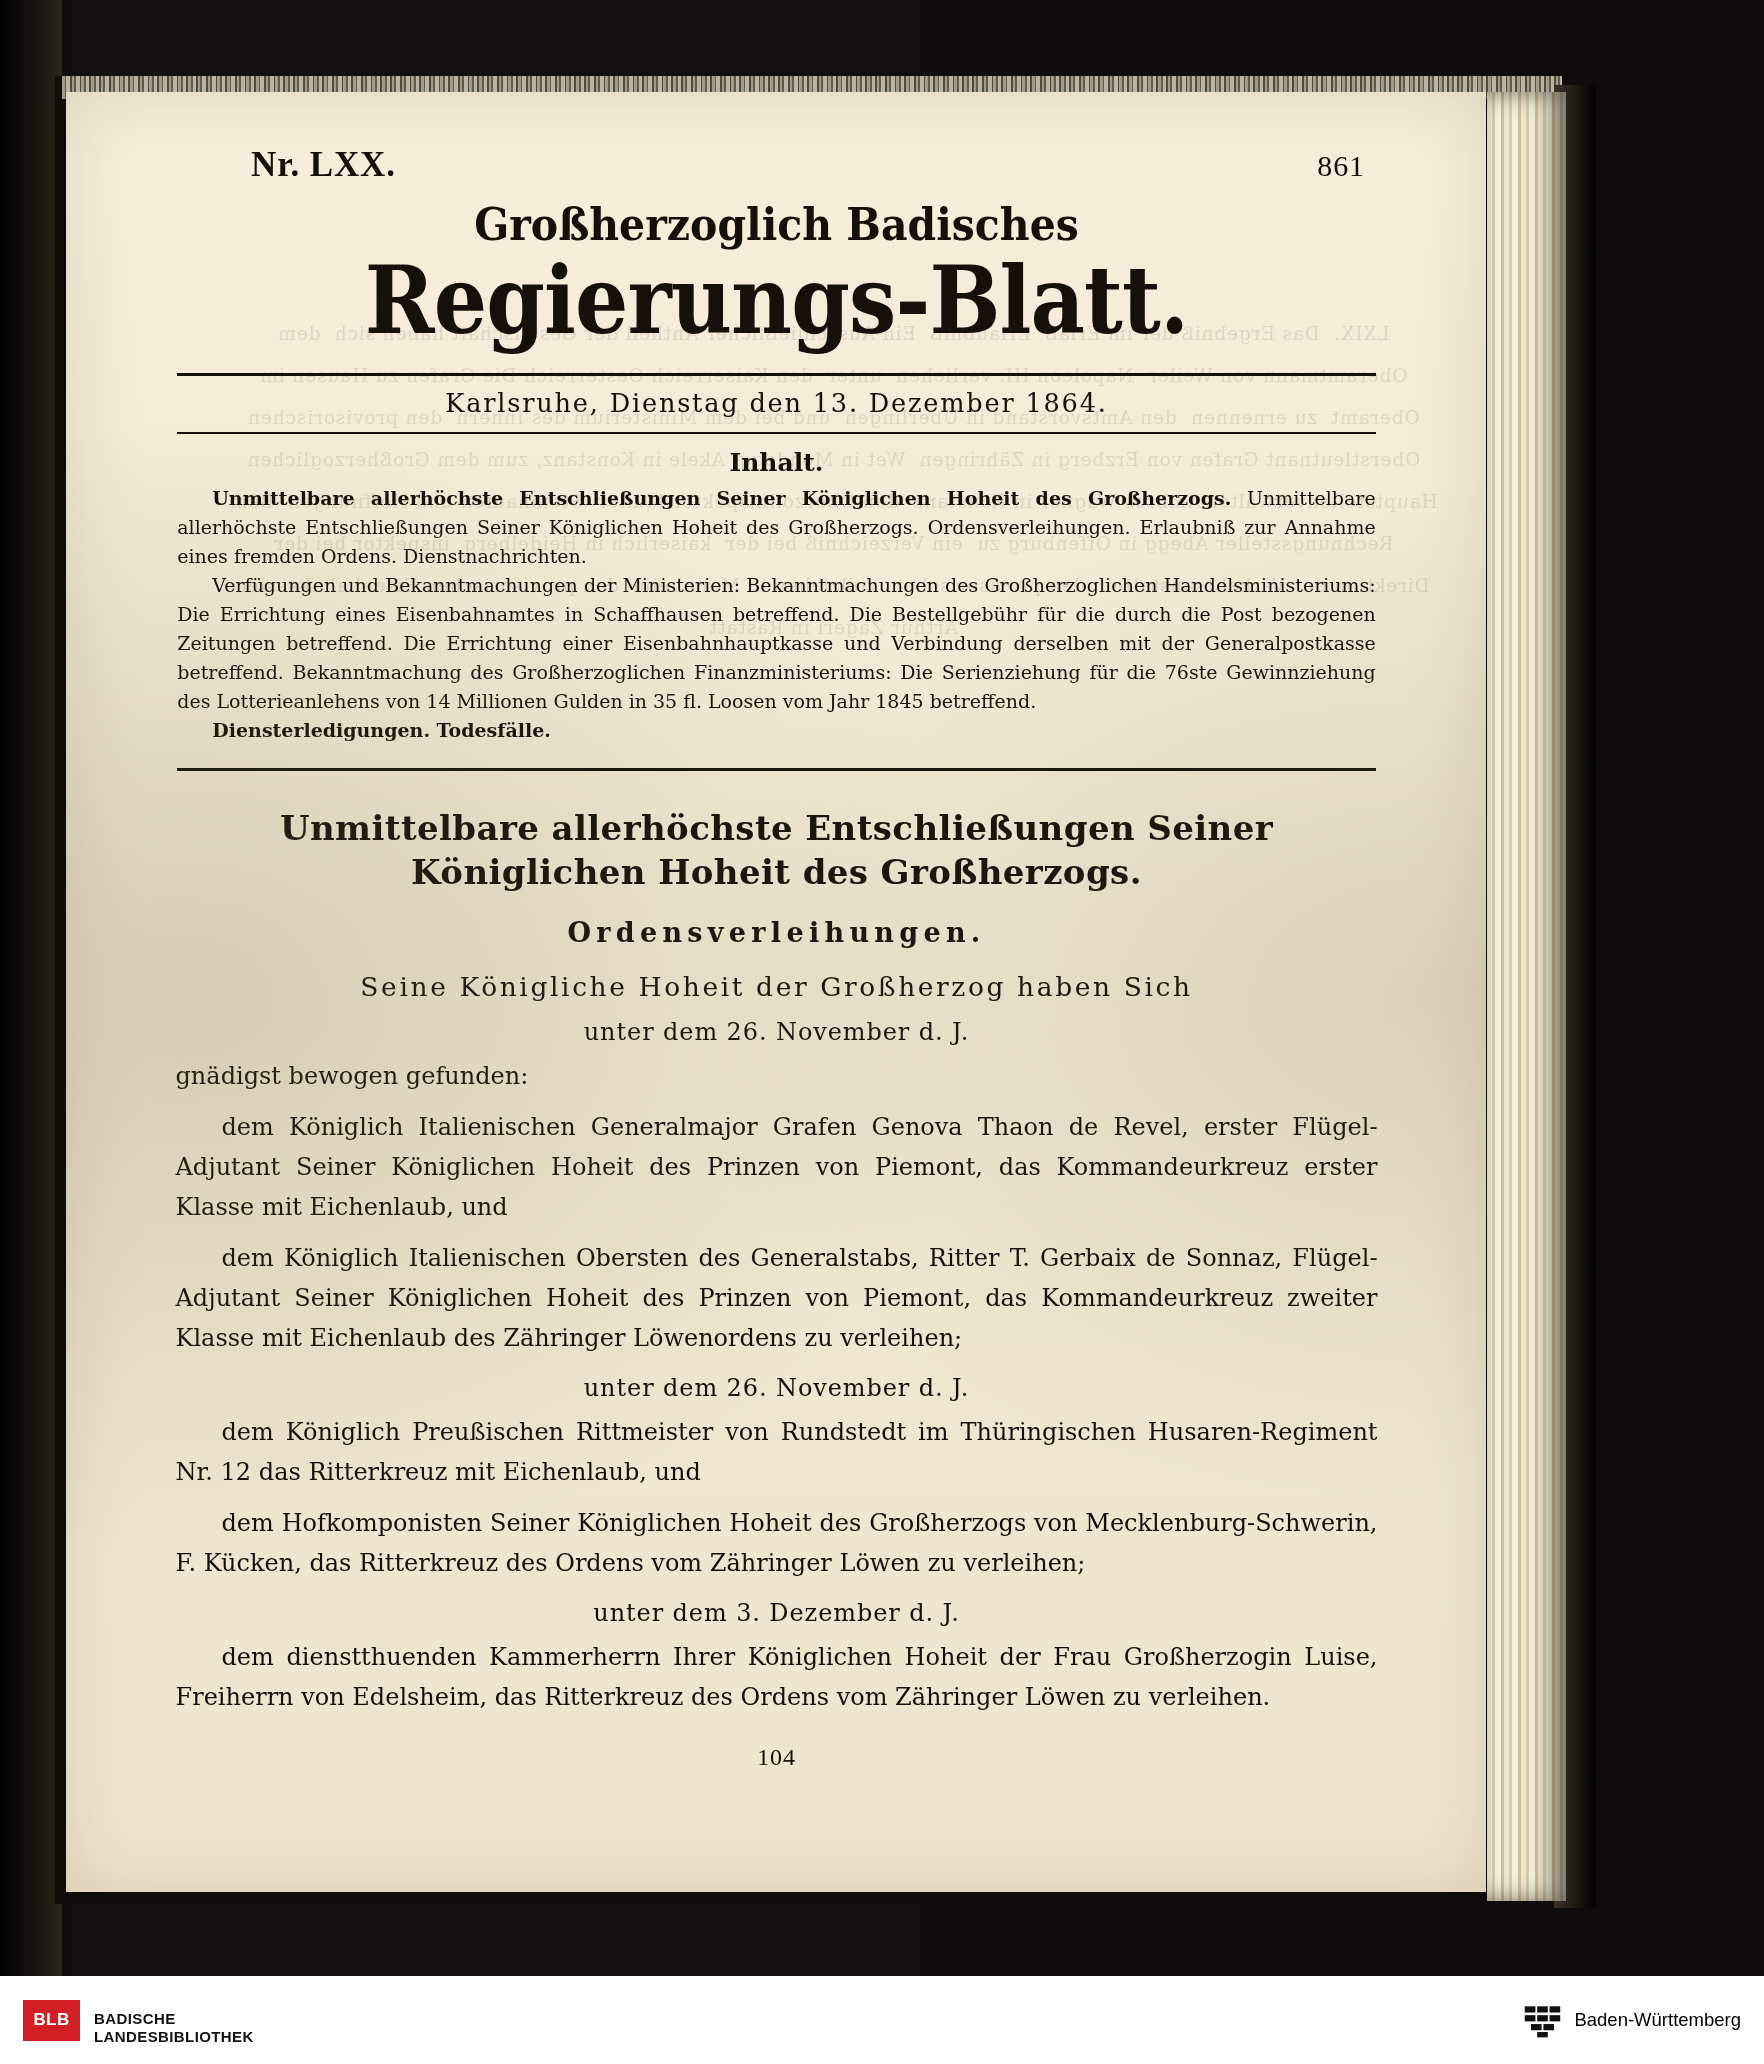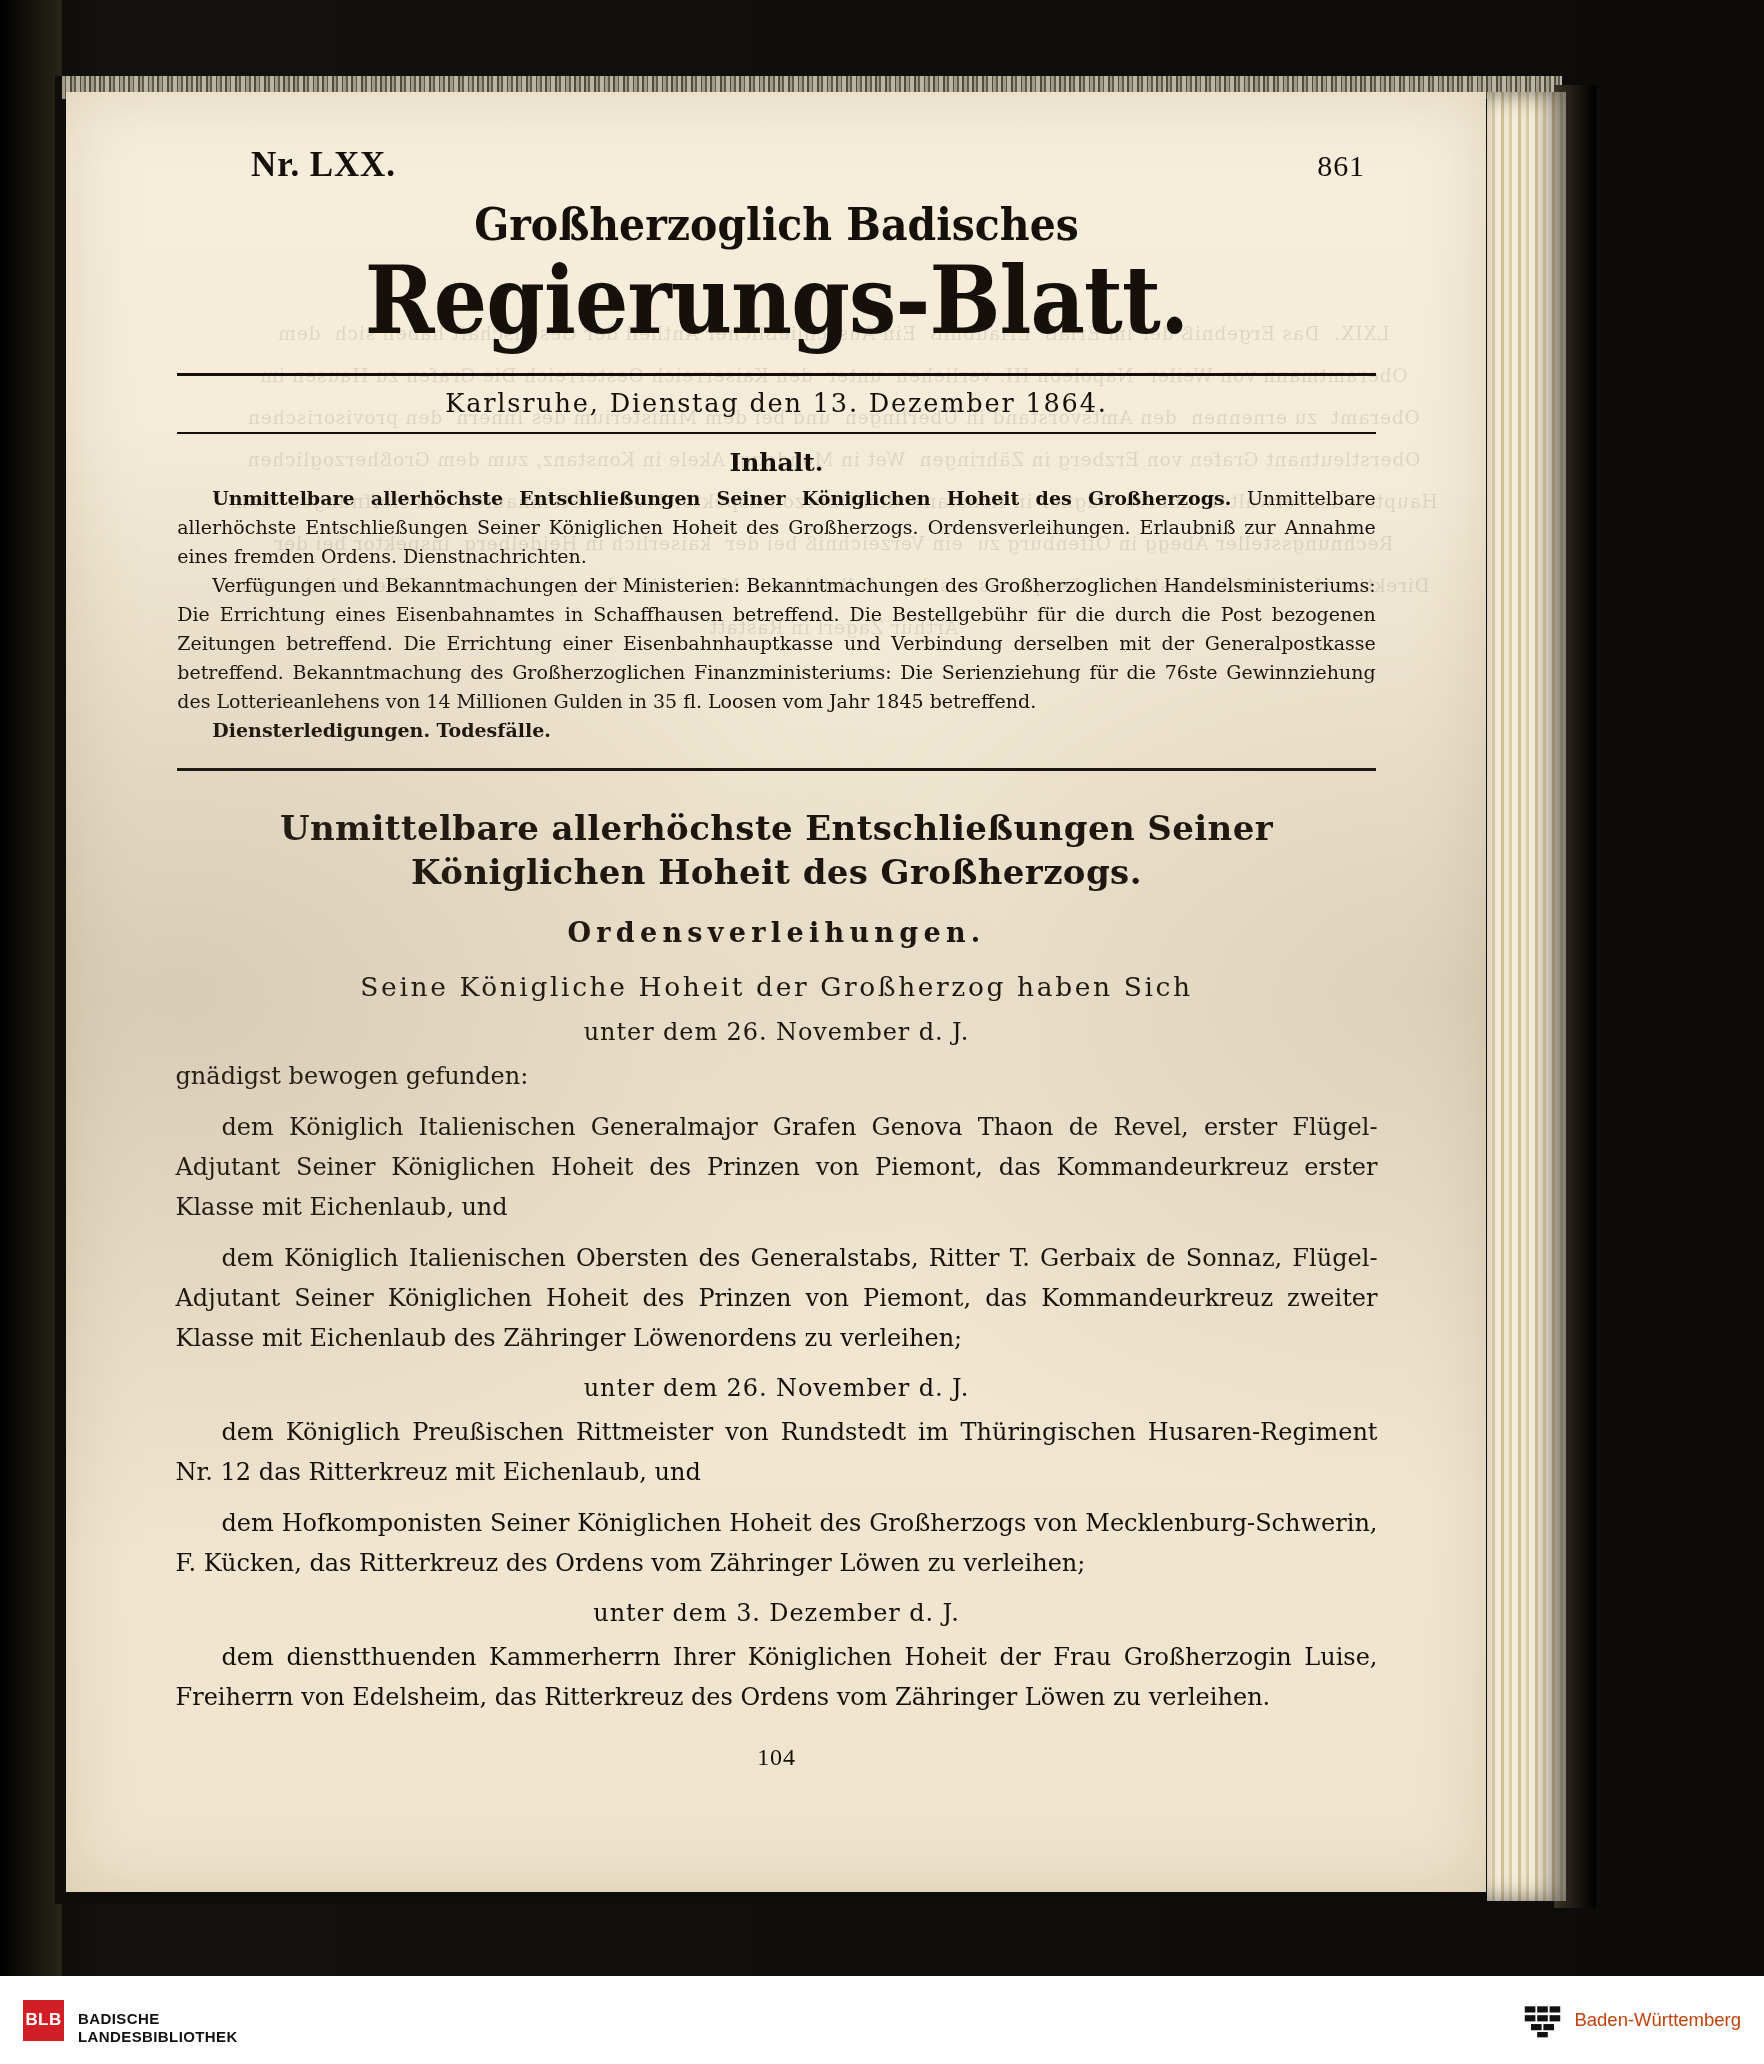--- a/index.html
+++ b/index.html
@@ -260,21 +260,21 @@
     width: 1764px; height: 88px;
     background: #ffffff;
     display: flex;
     align-items: center;
     justify-content: space-between;
     padding: 0 23px;
     box-sizing: border-box;
   }
   .footer-left { display: flex; align-items: center; gap: 14px; }
   .blb-logo {
-    width: 41px; height: 41px;
+    width: 57px; height: 41px;
     background: #d21f26;
     color: #fff;
     font-family: "Liberation Sans", sans-serif;
     font-weight: 700;
     font-size: 17px;
     display: flex; align-items: center; justify-content: center;
     letter-spacing: 0.4px;
   }
   .blb-text {
     font-family: "Liberation Sans", sans-serif;
@@ -286,21 +286,21 @@
     margin-top: 16px;
   }
   .footer-right { display: flex; align-items: center; gap: 12.4px; }
   .bw-mark {
     width: 39px; height: 39px;
     position: relative;
   }
   .bw-text {
     font-family: "Liberation Sans", sans-serif;
     font-size: 18.5px;
-    color: #c2410c;
+    color: #000000;
   }
 </style>
 </head>
 <body>
 
 <div id="scan">
   <div class="surround"></div>
   <div class="gutter-left"></div>
   <div class="bookblock"></div>
   <div class="top-edge"></div>

